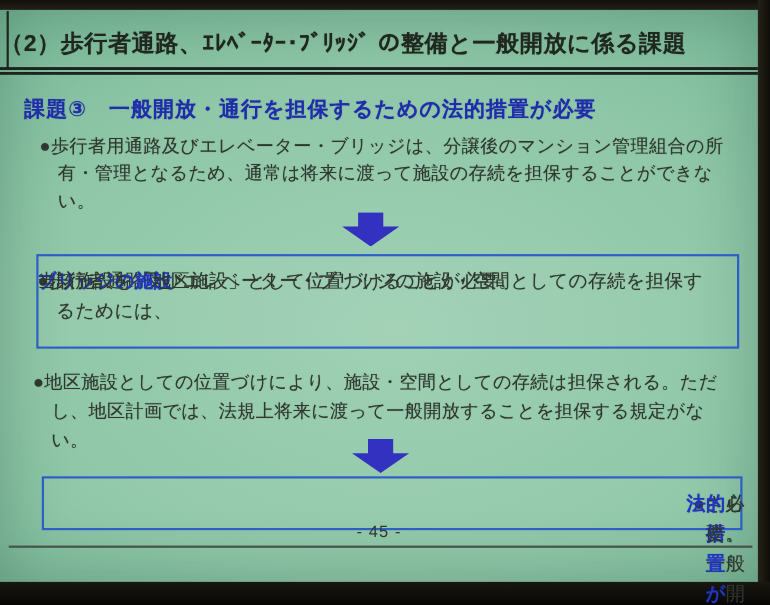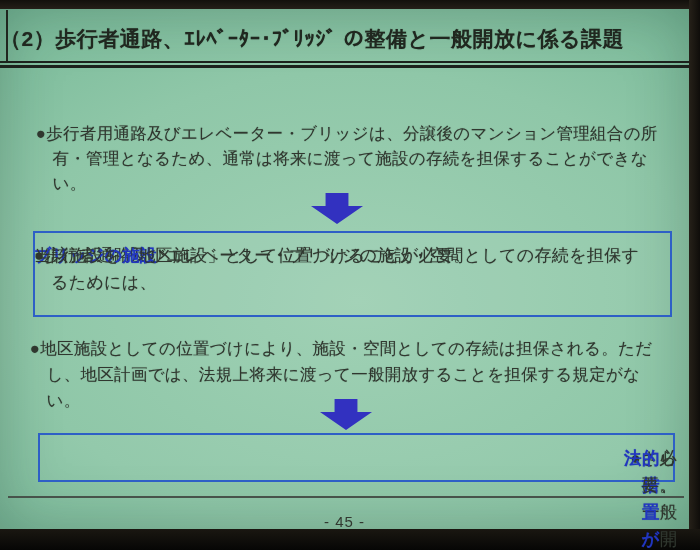--- a/index.html
+++ b/index.html
@@ -59,37 +59,38 @@
   
   .block-arrow{
     width:52px;height:31px;background:#3231c0;
     clip-path:polygon(28% 0,72% 0,72% 42%,100% 42%,50% 100%,0 42%,28% 42%);
     filter:blur(.4px);
   }
   .arrow-1{left:311px;top:184px;}
   .arrow-2{left:320px;top:390px;}
   
   .footer-line{left:8px;top:487px;width:676px;height:1.5px;background:#47524a;}
-  .page-number{left:0;top:504px;width:689px;text-align:center;font-size:15px;color:#313830;letter-spacing:1px;}
+  .page-number{left:0;top:466px;width:689px;text-align:center;font-size:15px;color:#313830;letter-spacing:1px;}
 </style>
 </head>
 <body>
 
 <div class="shot">
 
   <div class="band band-top"></div>
   <div class="band band-right"></div>
   <div class="band band-bottom"></div>
 
   <div class="slide">
 
     <div class="title-left-border"></div>
     <div class="slide-title">（2）歩行者通路、ｴﾚﾍﾞｰﾀｰ･ﾌﾞﾘｯｼﾞ の整備と一般開放に係る課題</div>
     <div class="title-divider"></div>
 
+    <div class="heading">課題③　一般開放・通行を担保するための法的措置が必要</div>
 
     <div class="para para-1">●歩行者用通路及びエレベーター・ブリッジは、分譲後のマンション管理組合の所有・管理となるため、通常は将来に渡って施設の存続を担保することができない。</div>
 
     <div class="block-arrow arrow-1"></div>
 
     <div class="em-box box-1">
       <div class="inner">
           <span>●歩行者通路及びエレベーター・ブリッジの施設・空間としての存続を担保するためには、</span>
           <span class="hl">ブリッジの施設</span>
           <span>当該施設を「地区施設」として位置づけることが必要。</span>

